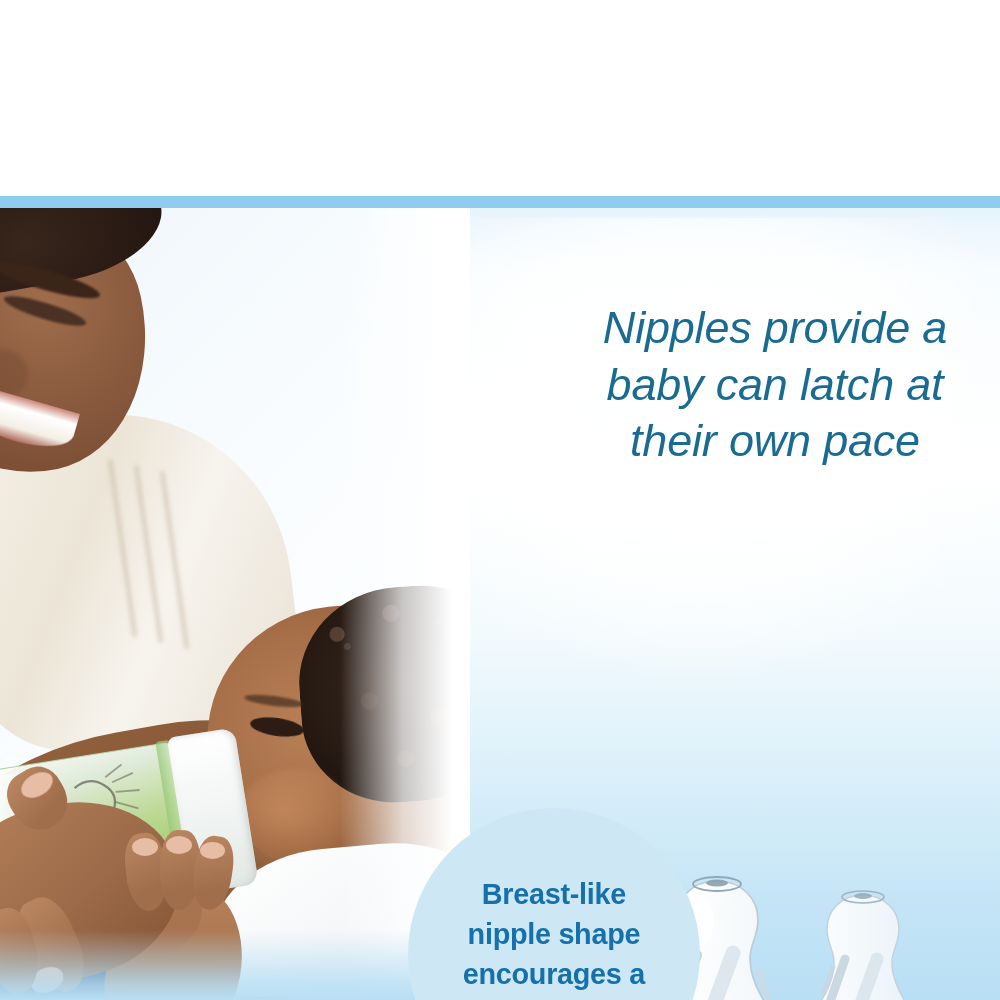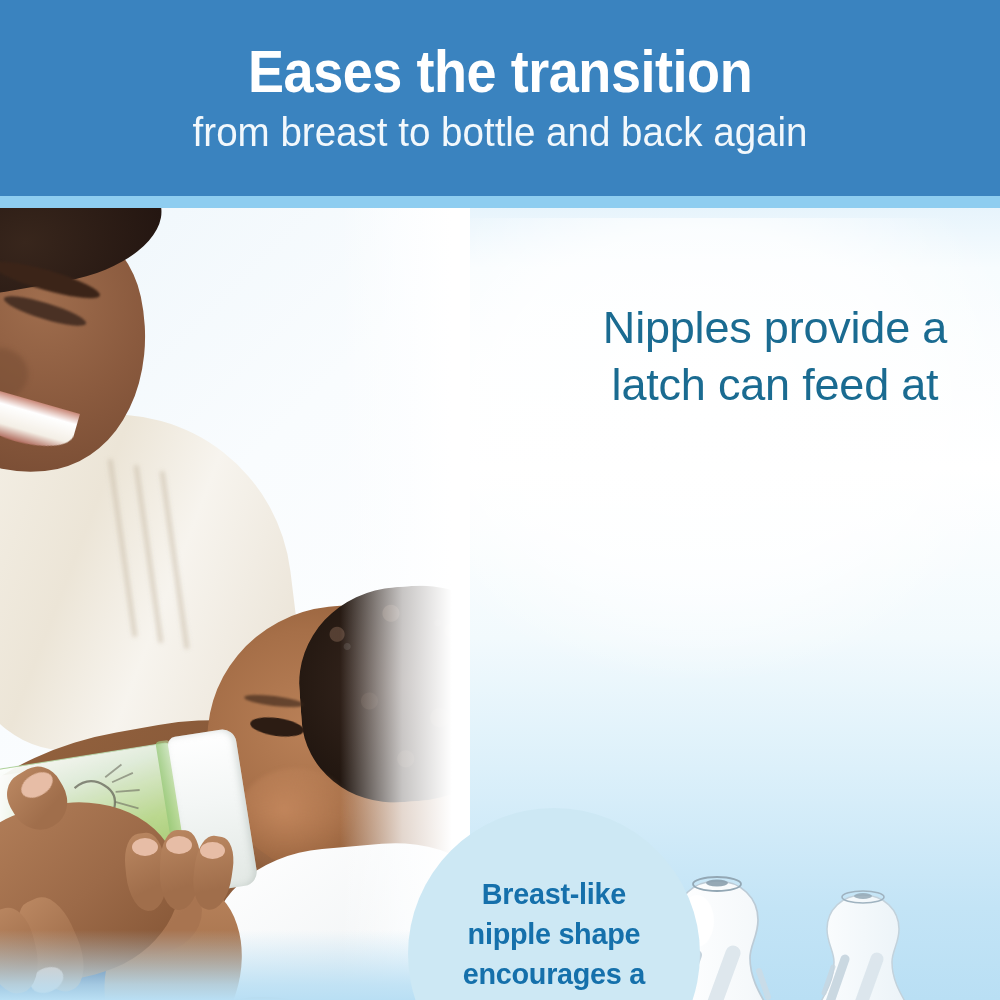--- a/index.html
+++ b/index.html
@@ -371,21 +371,21 @@
     left:560px; top:92px;
     width:430px;
     text-align:center;
     color:#1a6b91;
     font-size:45px;
     font-weight:300;
     line-height:1.26;
     letter-spacing:-0.2px;
     z-index:20;
   }
-  .copy-line { display:block; white-space:nowrap; }
+  .copy-line { display:block; white-space:nowrap;font-style:italic; }
 
   
   .badge {
     position:absolute;
     left:408px; top:600px;
     width:292px; height:292px;
     border-radius:50%;
     background:#cde8f4;
     display:flex;
     align-items:center;
@@ -601,32 +601,29 @@
           <ellipse cx="172" cy="276" rx="166" ry="27" fill="url(#baseG)" stroke="#b7c8d3" stroke-width="1.8"></ellipse>
           <ellipse cx="172" cy="288" rx="166" ry="27" fill="url(#baseG)" stroke="#aec1cd" stroke-width="1.8"></ellipse>
           <ellipse cx="172" cy="288" rx="140" ry="18" fill="none" stroke="#d2dee7" stroke-width="1.5"></ellipse>
           <ellipse cx="172" cy="280" rx="152" ry="20" fill="none" stroke="#e0e9ef" stroke-width="1.3"></ellipse>
         </g>
       </svg>
     </div>
 
     <div class="copy">
       <span class="copy-line">Nipples provide a</span>
-      <span class="copy-line">latch can feed at</span>
+      <span class="copy-line">baby can latch at</span>
+      <span class="copy-line">their own pace</span>
     </div>
 
     <div class="badge">
       <div class="badge-text">
         <span class="badge-line">Breast-like</span>
         <span class="badge-line">nipple shape</span>
         <span class="badge-line">encourages a</span>
         <span class="badge-line">proper latch</span>
       </div>
     </div>
   </div>
 
-  <div class="banner">
-    <div class="banner-title">Eases the transition</div>
-    <div class="banner-sub">from breast to bottle and back again</div>
-  </div>
   <div class="banner-underline"></div>
 
 </div>
 
 </body></html>

